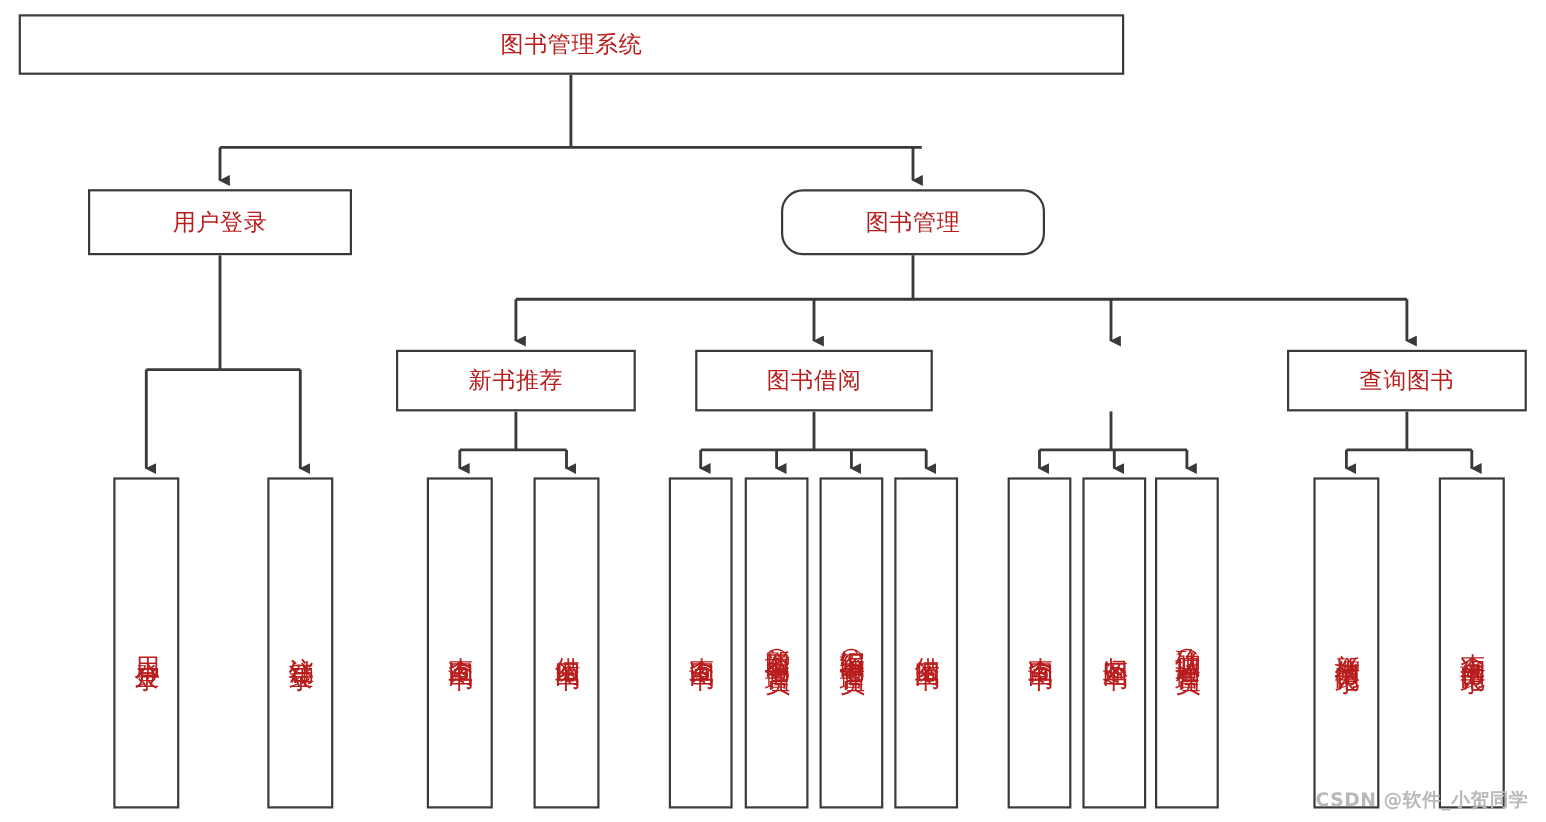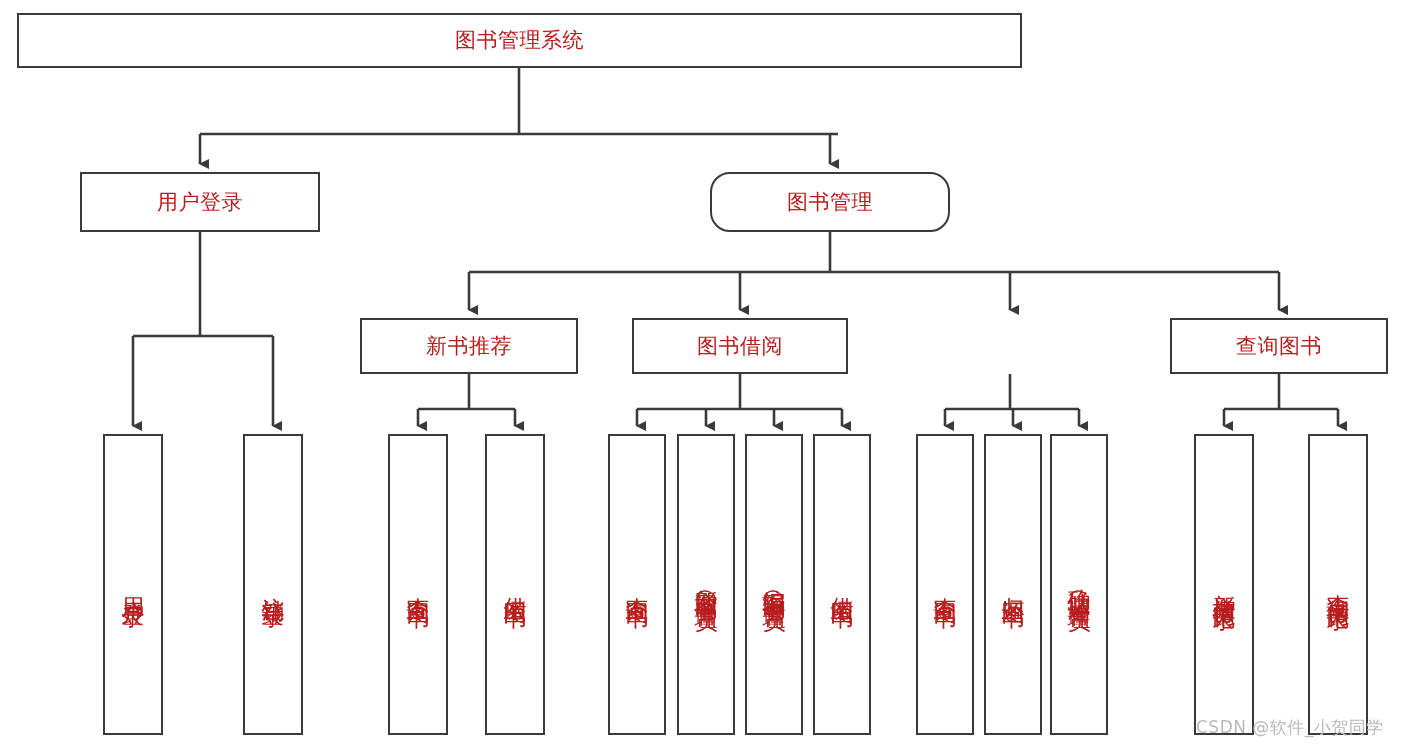--- a/index.html
+++ b/index.html
@@ -175,15 +175,15 @@
   <div class="node vert" style="left:1050px; top:434px; width:58px; height:301px;">
     <span class="lbl">确认归还（管理员）</span>
   </div>
   <div class="node vert" style="left:1194px; top:434px; width:60px; height:301px;">
     <span class="lbl">新增借阅记录</span>
   </div>
   <div class="node vert" style="left:1308px; top:434px; width:60px; height:301px;">
     <span class="lbl">查询借阅记录</span>
   </div>
 
-  <div class="watermark" style="left:1196px; top:716px;">CSDN @软件_小贺同学</div>
+  <div class="watermark" style="left:1196px; top:716px;font-weight:bold;">CSDN @软件_小贺同学</div>
 
 </div>
 
 </body></html>

